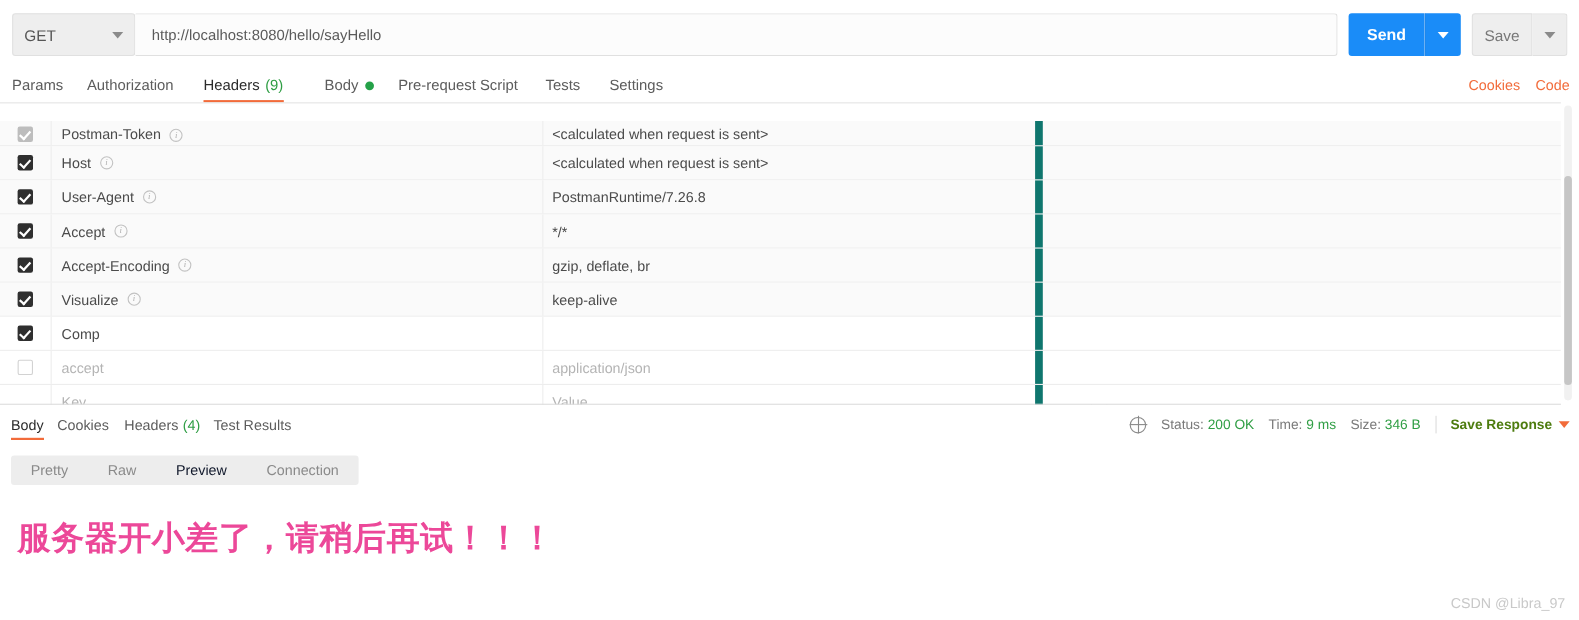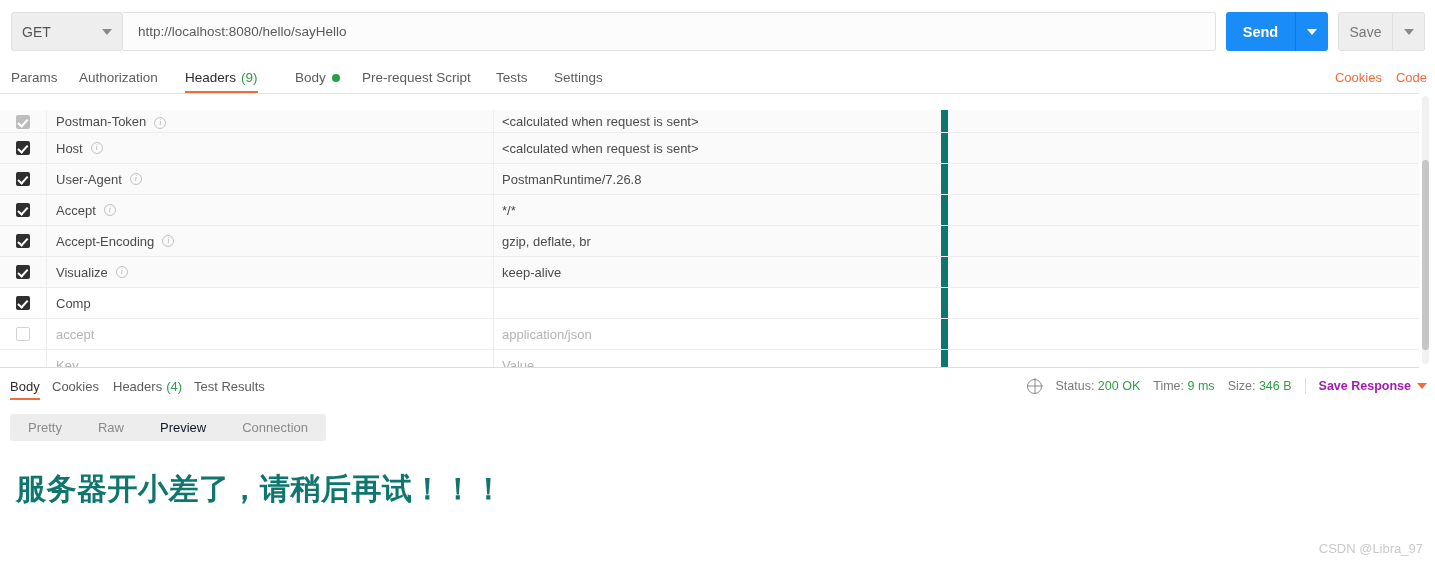--- a/index.html
+++ b/index.html
@@ -117,39 +117,39 @@
     font-size:13px; color:#5c5c5c; cursor:pointer; white-space:nowrap;
   }
   .resp-tab.active { color:#2b2b2b; }
   .resp-tab.active::after {
     content:""; position:absolute; left:0; right:0; bottom:0; height:2.5px; background:#f26b3a;
   }
   .resp-tab .cnt { color:#2f9e44; margin-left:4px; }
   .meta { position:absolute; right:8px; top:0; height:28px; display:flex; align-items:center; gap:13px; font-size:12.5px; color:#7a7a7a; }
   .meta .val { color:#2f9e44; }
   .meta .sep { width:1px; height:16px; background:#dcdcdc; }
-  .meta .save-resp { color:#a21caf; font-weight:bold; display:flex; align-items:center; gap:6px; cursor:pointer; }
+  .meta .save-resp { color:#4d7c0f; font-weight:bold; display:flex; align-items:center; gap:6px; cursor:pointer; }
   .meta .save-resp .caret-dn { border-top-color:#f26b3a; }
   .globe { width:15px; height:15px; border-radius:50%; border:1.3px solid #8a8a8a; position:relative; }
   .globe::before { content:""; position:absolute; left:50%; top:-1.3px; bottom:-1.3px; width:0; border-left:1.3px solid #8a8a8a; transform:translateX(-50%); }
   .globe::after { content:""; position:absolute; left:-1.3px; right:-1.3px; top:50%; height:0; border-top:1.3px solid #8a8a8a; transform:translateY(-50%); }
 
   .view-modes {
     position:absolute; left:10px; top:414px; height:27px;
     background:#ededed; border-radius:3px; display:flex; align-items:center;
   }
   .vm { padding:16px 18px; height:27px; display:flex; align-items:center; font-size:13px; color:#8a8a8a; cursor:pointer; }
   .vm.active { color:#0f172a; }
 
   .body-preview {
     position:absolute; left:0; top:452px; width:1435px; height:75px;
     padding:0 16px; display:flex; align-items:center;
   }
   .body-text {
-    font-size:30px; font-weight:bold; color:#0f766e;
+    font-size:30px; font-weight:bold; color:#ec4899;
     font-family:"DejaVu Sans", sans-serif; letter-spacing:0.5px;
   }
   .watermark { position:absolute; right:12px; bottom:8px; font-size:13px; color:#c9c9c9; }
 </style>
 </head>
 <body>
 
 <div class="app">
 
   <div class="urlbar">

